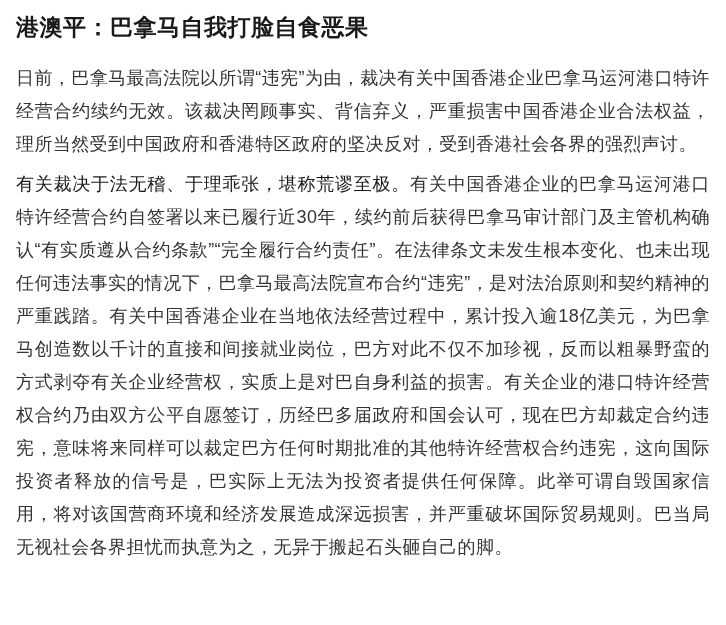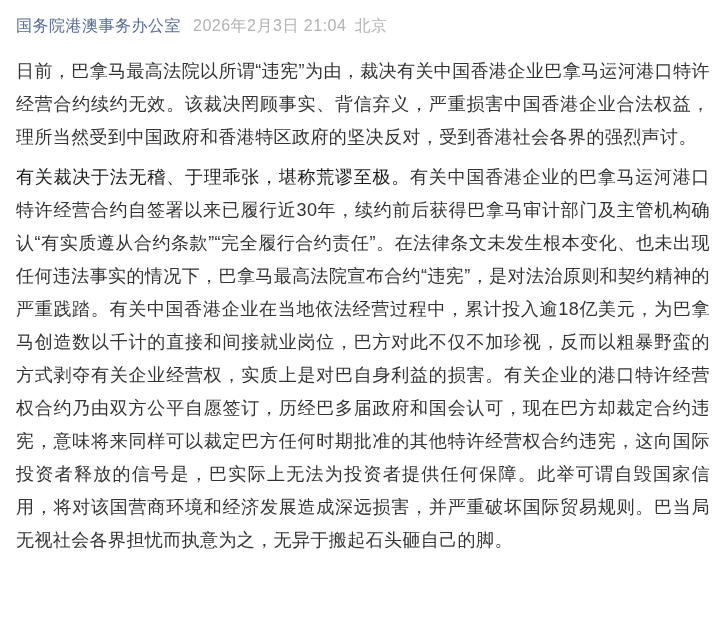--- a/index.html
+++ b/index.html
@@ -59,22 +59,20 @@
   }
   .article-body strong {
     font-weight: 400;
     color: var(--title-color, #1a1a1a);
   }
 </style>
 </head>
 <body>
 
 <article class="article">
+  <h1 class="article-title">港澳平：巴拿马自我打脸自食恶果</h1>
 
-  <div class="article-meta">
-    <span class="article-author">国务院港澳事务办公室</span><span class="article-date">2026年2月3日 21:04</span><span class="article-location">北京</span>
-  </div>
 
   <div class="article-body">
     <p>日前，巴拿马最高法院以所谓“违宪”为由，裁决有关中国香港企业巴拿马运河港口特许经营合约续约无效。该裁决罔顾事实、背信弃义，严重损害中国香港企业合法权益，理所当然受到中国政府和香港特区政府的坚决反对，受到香港社会各界的强烈声讨。</p>
     <p><strong>有关裁决于法无稽、于理乖张，堪称荒谬至极。</strong><span>有关中国香港企业的巴拿马运河港口特许经营合约自签署以来已履行近30年，续约前后获得巴拿马审计部门及主管机构确认“有实质遵从合约条款”“完全履行合约责任”。在法律条文未发生根本变化、也未出现任何违法事实的情况下，巴拿马最高法院宣布合约“违宪”，是对法治原则和契约精神的严重践踏。有关中国香港企业在当地依法经营过程中，累计投入逾18亿美元，为巴拿马创造数以千计的直接和间接就业岗位，巴方对此不仅不加珍视，反而以粗暴野蛮的方式剥夺有关企业经营权，实质上是对巴自身利益的损害。有关企业的港口特许经营权合约乃由双方公平自愿签订，历经巴多届政府和国会认可，现在巴方却裁定合约违宪，意味将来同样可以裁定巴方任何时期批准的其他特许经营权合约违宪，这向国际投资者释放的信号是，巴实际上无法为投资者提供任何保障。此举可谓自毁国家信用，将对该国营商环境和经济发展造成深远损害，并严重破坏国际贸易规则。巴当局无视社会各界担忧而执意为之，无异于搬起石头砸自己的脚。</span></p>
   </div>
 </article>
 
 </body></html>

